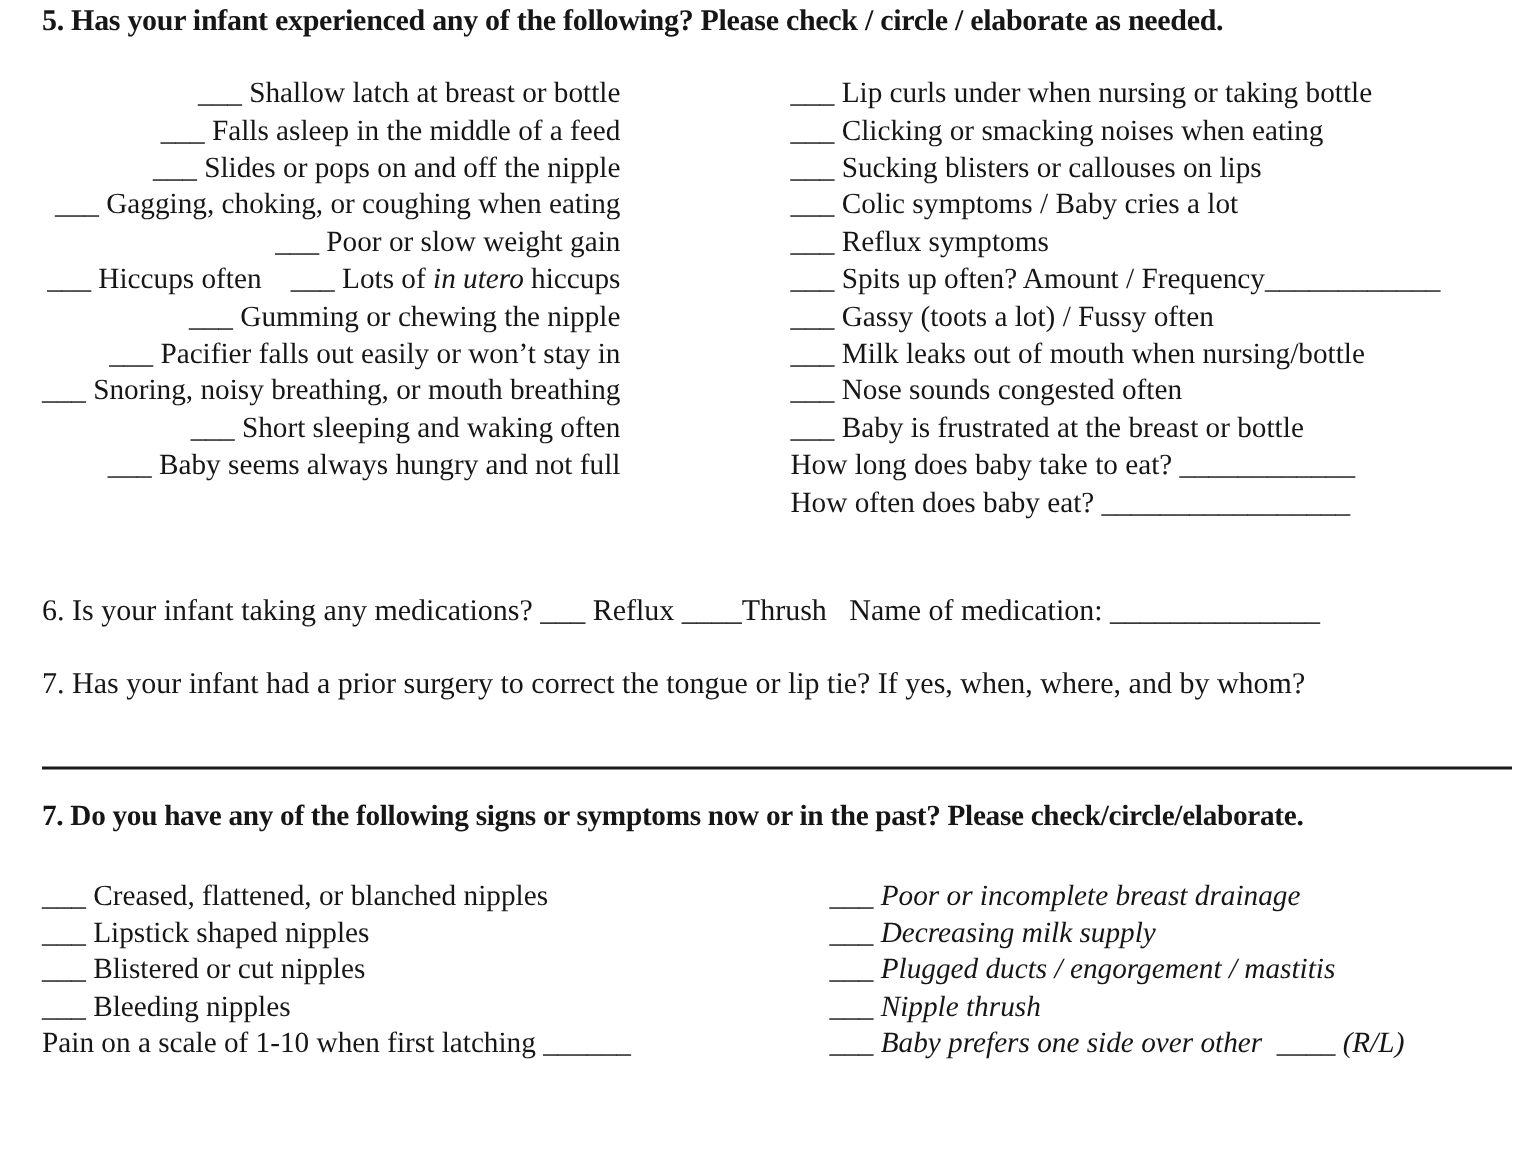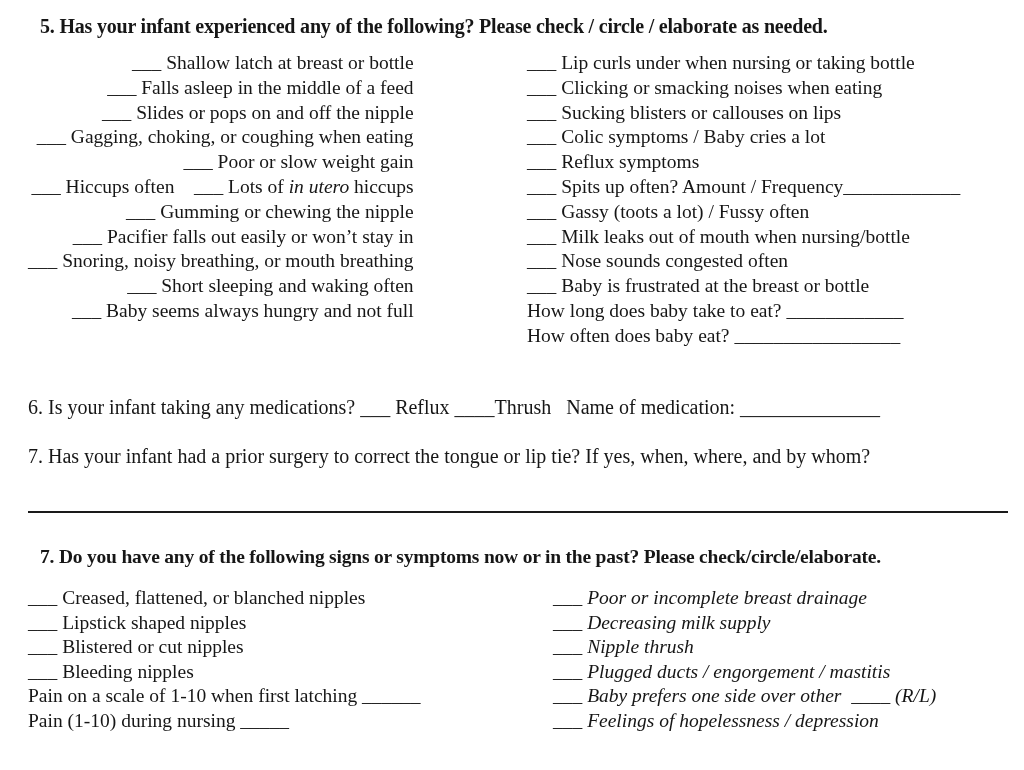--- a/index.html
+++ b/index.html
@@ -5,21 +5,21 @@
   html,body{margin:0;padding:0;background:#e8e8e8;}
   .page{
     position:relative;
     width:1024px;height:770px;
     background:#ffffff;
     color:#161616;
     font-family:"Liberation Serif","DejaVu Serif",serif;
     overflow:hidden;
   }
   .heading{
-    position:absolute;left:28px;margin:12px;
+    position:absolute;left:28px;margin:0;
     font-weight:bold;
     letter-spacing:-0.2px;
     white-space:pre;
   }
   .h5{top:3px;font-size:20px;}
   .h7{top:534px;font-size:19.5px;}
   .cols{position:absolute;left:28px;top:0;width:996px;}
   .cols.top{top:51px;}
   .cols.bottom{top:586px;}
   .col{position:absolute;top:0;}
@@ -91,25 +91,23 @@
 
   <h2 class="heading h7">7. Do you have any of the following signs or symptoms now or in the past? Please check/circle/elaborate.</h2>
 
   <div class="cols bottom">
     <div class="col col-left">
         <div class="row">___ Creased, flattened, or blanched nipples</div>
         <div class="row">___ Lipstick shaped nipples</div>
         <div class="row">___ Blistered or cut nipples</div>
         <div class="row">___ Bleeding nipples</div>
         <div class="row">Pain on a scale of 1-10 when first latching ______</div>
-        <div class="row">Pain (1-10) during nursing _____</div>
       </div>
     <div class="col col-right">
         <div class="row">___ Poor or incomplete breast drainage</div>
         <div class="row">___ Decreasing milk supply</div>
+        <div class="row">___ Plugged ducts / engorgement / mastitis</div>
         <div class="row">___ Nipple thrush</div>
-        <div class="row">___ Plugged ducts / engorgement / mastitis</div>
         <div class="row">___ Baby prefers one side over other  ____ (R/L)</div>
-        <div class="row">___ Feelings of hopelessness / depression</div>
       </div>
   </div>
 
 </div>
 
 </body></html>

